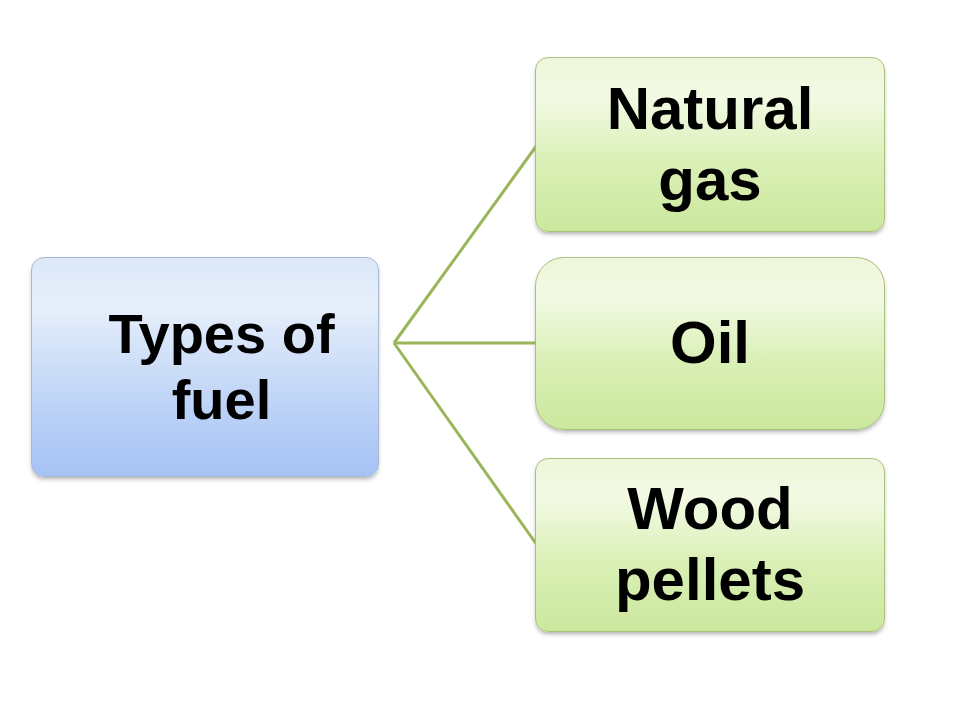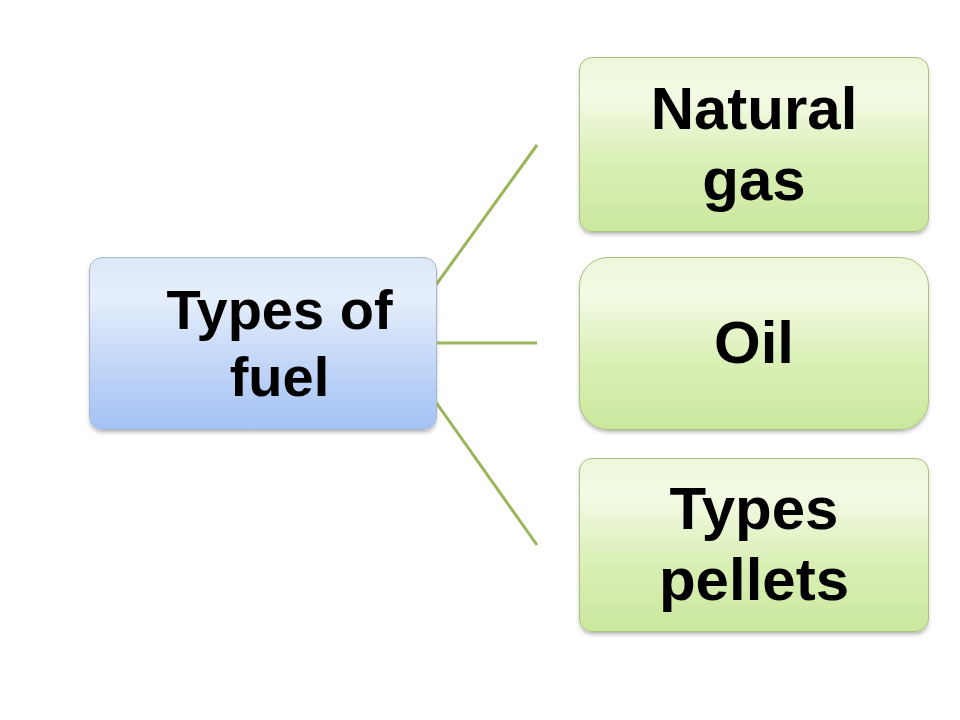--- a/index.html
+++ b/index.html
@@ -27,33 +27,32 @@
     position: absolute;
     z-index: 2;
     display: flex;
     align-items: center;
     justify-content: center;
     text-align: center;
     border-radius: 13px;
     box-sizing: border-box;
     font-weight: 700;
     color: #000000;
-    margin-left: 44px;
   }
   .node .label {
     width: 100%;
     padding: 0 12px;
     line-height: 1.18;
     overflow-wrap: break-word;
   }
   .root-node {
-    left: 45px;
+    left: 31px;
     top: 257px;
     width: 348px;
-    height: 173px;
+    height: 220px;
     font-size: 56px;
     background: linear-gradient(to bottom, #dce8f8 0%, #e6effb 22%, #c2d6f7 62%, #a4c2f4 100%);
     border: 1px solid #a9b8d0;
     box-shadow: 0 3px 4px -1px rgba(110,110,110,0.55);
     padding-left: 33px;
   }
   .child-node {
     left: 535px;
     width: 350px;
     font-size: 60px;
@@ -82,16 +81,16 @@
 
   <div class="node child-node child-0">
     <div class="label">Natural gas</div>
   </div>
 
   <div class="node child-node child-1">
     <div class="label">Oil</div>
   </div>
 
   <div class="node child-node child-2">
-    <div class="label">Types pellets</div>
+    <div class="label">Wood pellets</div>
   </div>
 
 </div>
 
 </body></html>

